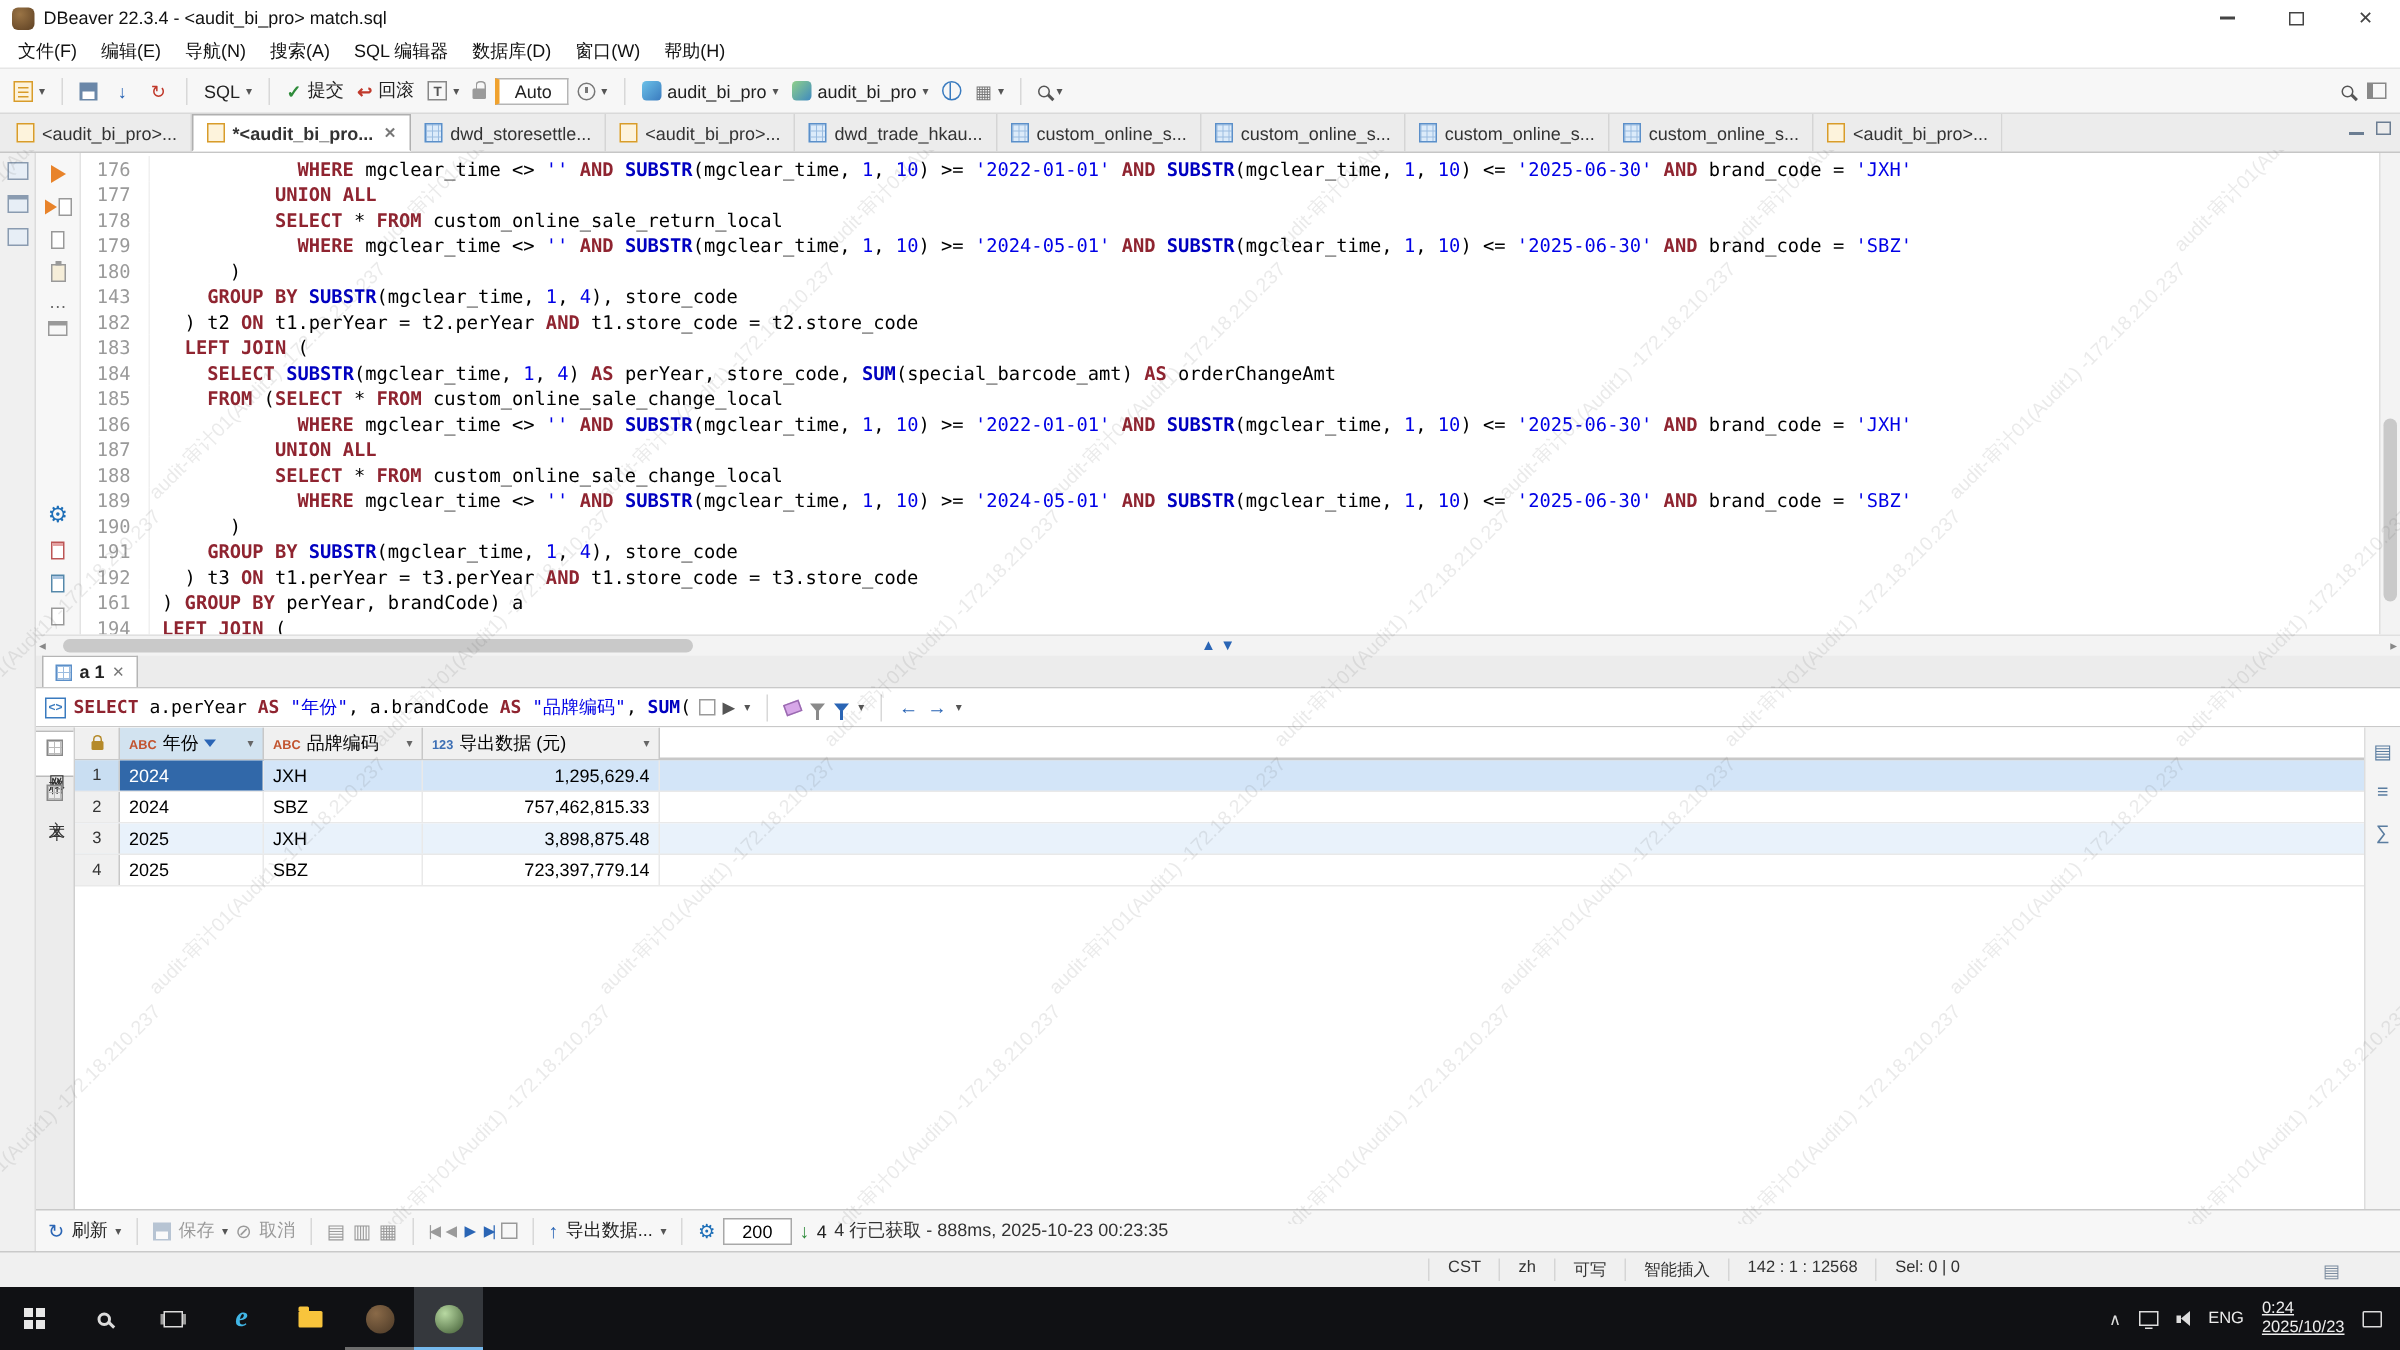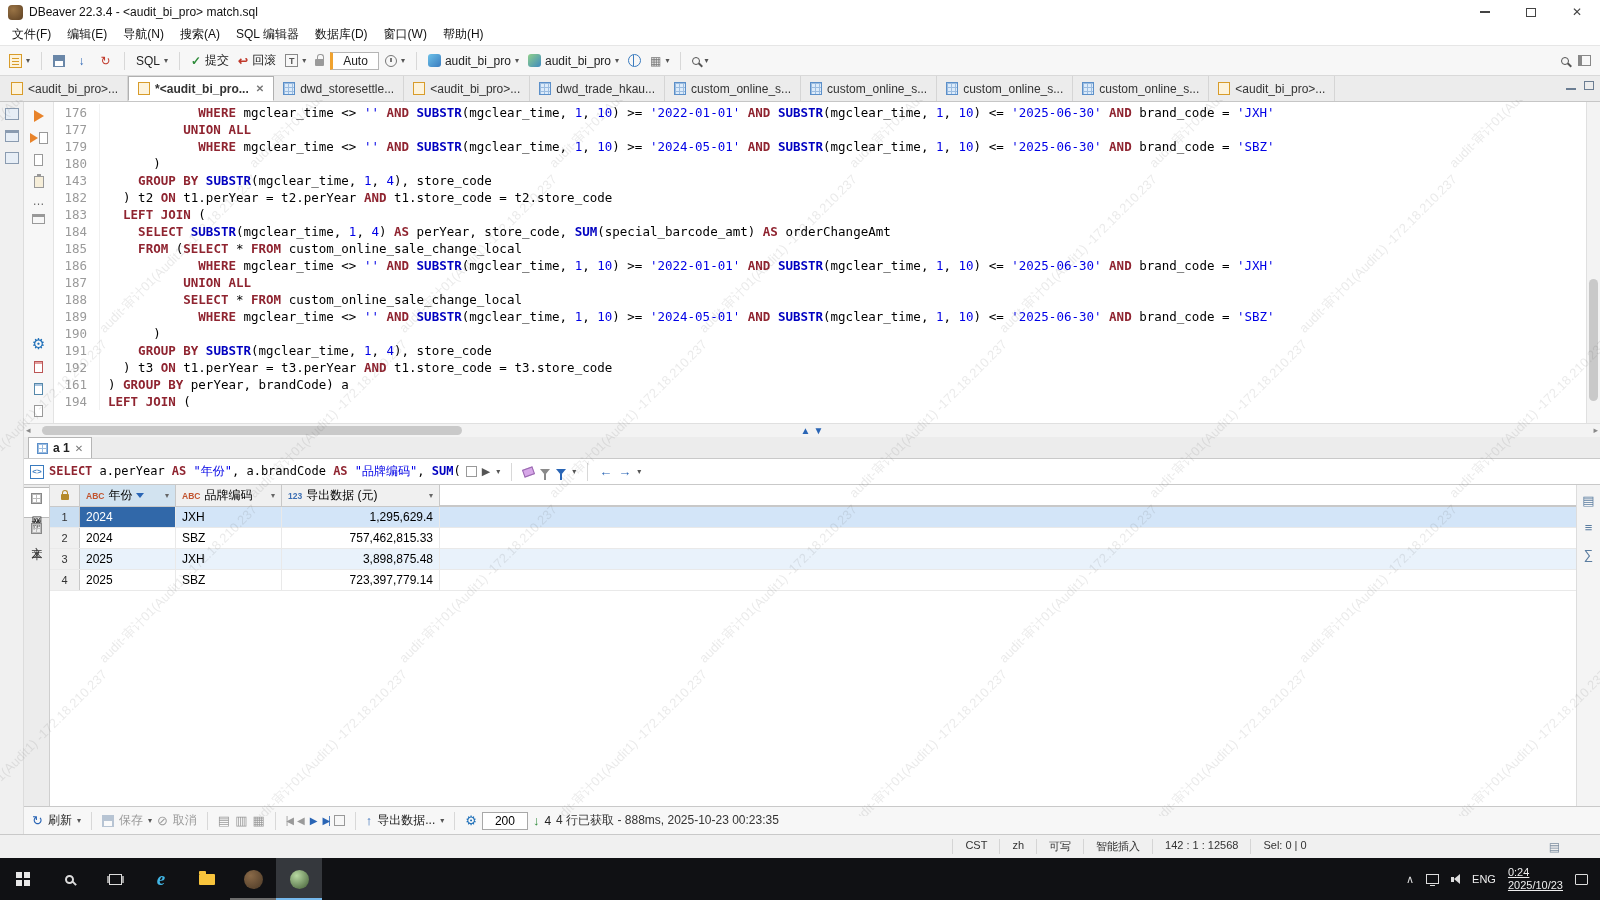--- a/index.html
+++ b/index.html
@@ -371,20 +371,21 @@
           <span class="panel-ico"></span>
           <span class="sql-tb-spacer"></span>
           <span class="gear">⚙</span>
           <span class="mini-doc red"></span>
           <span class="mini-doc blu"></span>
           <span class="mini-doc"></span>
         </div>
         <div class="editor">
             <div class="code-line"><span class="lnum">176</span><span class="ltoks"><span class="tk-p">            </span><span class="tk-k">WHERE</span><span class="tk-p"> mgclear_time &lt;&gt; </span><span class="tk-s">''</span><span class="tk-p"> </span><span class="tk-k">AND</span><span class="tk-p"> </span><span class="tk-f">SUBSTR</span><span class="tk-p">(mgclear_time, </span><span class="tk-n">1</span><span class="tk-p">, </span><span class="tk-n">10</span><span class="tk-p">) &gt;= </span><span class="tk-s">'2022-01-01'</span><span class="tk-p"> </span><span class="tk-k">AND</span><span class="tk-p"> </span><span class="tk-f">SUBSTR</span><span class="tk-p">(mgclear_time, </span><span class="tk-n">1</span><span class="tk-p">, </span><span class="tk-n">10</span><span class="tk-p">) &lt;= </span><span class="tk-s">'2025-06-30'</span><span class="tk-p"> </span><span class="tk-k">AND</span><span class="tk-p"> brand_code = </span><span class="tk-s">'JXH'</span></span></div>
             <div class="code-line"><span class="lnum">177</span><span class="ltoks"><span class="tk-p">          </span><span class="tk-k">UNION ALL</span></span></div>
+            <div class="code-line"><span class="lnum">178</span><span class="ltoks"><span class="tk-p">          </span><span class="tk-k">SELECT</span><span class="tk-p"> * </span><span class="tk-k">FROM</span><span class="tk-p"> custom_online_sale_return_local</span></span></div>
             <div class="code-line"><span class="lnum">179</span><span class="ltoks"><span class="tk-p">            </span><span class="tk-k">WHERE</span><span class="tk-p"> mgclear_time &lt;&gt; </span><span class="tk-s">''</span><span class="tk-p"> </span><span class="tk-k">AND</span><span class="tk-p"> </span><span class="tk-f">SUBSTR</span><span class="tk-p">(mgclear_time, </span><span class="tk-n">1</span><span class="tk-p">, </span><span class="tk-n">10</span><span class="tk-p">) &gt;= </span><span class="tk-s">'2024-05-01'</span><span class="tk-p"> </span><span class="tk-k">AND</span><span class="tk-p"> </span><span class="tk-f">SUBSTR</span><span class="tk-p">(mgclear_time, </span><span class="tk-n">1</span><span class="tk-p">, </span><span class="tk-n">10</span><span class="tk-p">) &lt;= </span><span class="tk-s">'2025-06-30'</span><span class="tk-p"> </span><span class="tk-k">AND</span><span class="tk-p"> brand_code = </span><span class="tk-s">'SBZ'</span></span></div>
             <div class="code-line"><span class="lnum">180</span><span class="ltoks"><span class="tk-p">      )</span></span></div>
             <div class="code-line"><span class="lnum">143</span><span class="ltoks"><span class="tk-p">    </span><span class="tk-k">GROUP BY</span><span class="tk-p"> </span><span class="tk-f">SUBSTR</span><span class="tk-p">(mgclear_time, </span><span class="tk-n">1</span><span class="tk-p">, </span><span class="tk-n">4</span><span class="tk-p">), store_code</span></span></div>
             <div class="code-line"><span class="lnum">182</span><span class="ltoks"><span class="tk-p">  ) t2 </span><span class="tk-k">ON</span><span class="tk-p"> t1.perYear = t2.perYear </span><span class="tk-k">AND</span><span class="tk-p"> t1.store_code = t2.store_code</span></span></div>
             <div class="code-line"><span class="lnum">183</span><span class="ltoks"><span class="tk-p">  </span><span class="tk-k">LEFT JOIN</span><span class="tk-p"> (</span></span></div>
             <div class="code-line"><span class="lnum">184</span><span class="ltoks"><span class="tk-p">    </span><span class="tk-k">SELECT</span><span class="tk-p"> </span><span class="tk-f">SUBSTR</span><span class="tk-p">(mgclear_time, </span><span class="tk-n">1</span><span class="tk-p">, </span><span class="tk-n">4</span><span class="tk-p">) </span><span class="tk-k">AS</span><span class="tk-p"> perYear, store_code, </span><span class="tk-f">SUM</span><span class="tk-p">(special_barcode_amt) </span><span class="tk-k">AS</span><span class="tk-p"> orderChangeAmt</span></span></div>
             <div class="code-line"><span class="lnum">185</span><span class="ltoks"><span class="tk-p">    </span><span class="tk-k">FROM</span><span class="tk-p"> (</span><span class="tk-k">SELECT</span><span class="tk-p"> * </span><span class="tk-k">FROM</span><span class="tk-p"> custom_online_sale_change_local</span></span></div>
             <div class="code-line"><span class="lnum">186</span><span class="ltoks"><span class="tk-p">            </span><span class="tk-k">WHERE</span><span class="tk-p"> mgclear_time &lt;&gt; </span><span class="tk-s">''</span><span class="tk-p"> </span><span class="tk-k">AND</span><span class="tk-p"> </span><span class="tk-f">SUBSTR</span><span class="tk-p">(mgclear_time, </span><span class="tk-n">1</span><span class="tk-p">, </span><span class="tk-n">10</span><span class="tk-p">) &gt;= </span><span class="tk-s">'2022-01-01'</span><span class="tk-p"> </span><span class="tk-k">AND</span><span class="tk-p"> </span><span class="tk-f">SUBSTR</span><span class="tk-p">(mgclear_time, </span><span class="tk-n">1</span><span class="tk-p">, </span><span class="tk-n">10</span><span class="tk-p">) &lt;= </span><span class="tk-s">'2025-06-30'</span><span class="tk-p"> </span><span class="tk-k">AND</span><span class="tk-p"> brand_code = </span><span class="tk-s">'JXH'</span></span></div>
             <div class="code-line"><span class="lnum">187</span><span class="ltoks"><span class="tk-p">          </span><span class="tk-k">UNION ALL</span></span></div>
             <div class="code-line"><span class="lnum">188</span><span class="ltoks"><span class="tk-p">          </span><span class="tk-k">SELECT</span><span class="tk-p"> * </span><span class="tk-k">FROM</span><span class="tk-p"> custom_online_sale_change_local</span></span></div>

